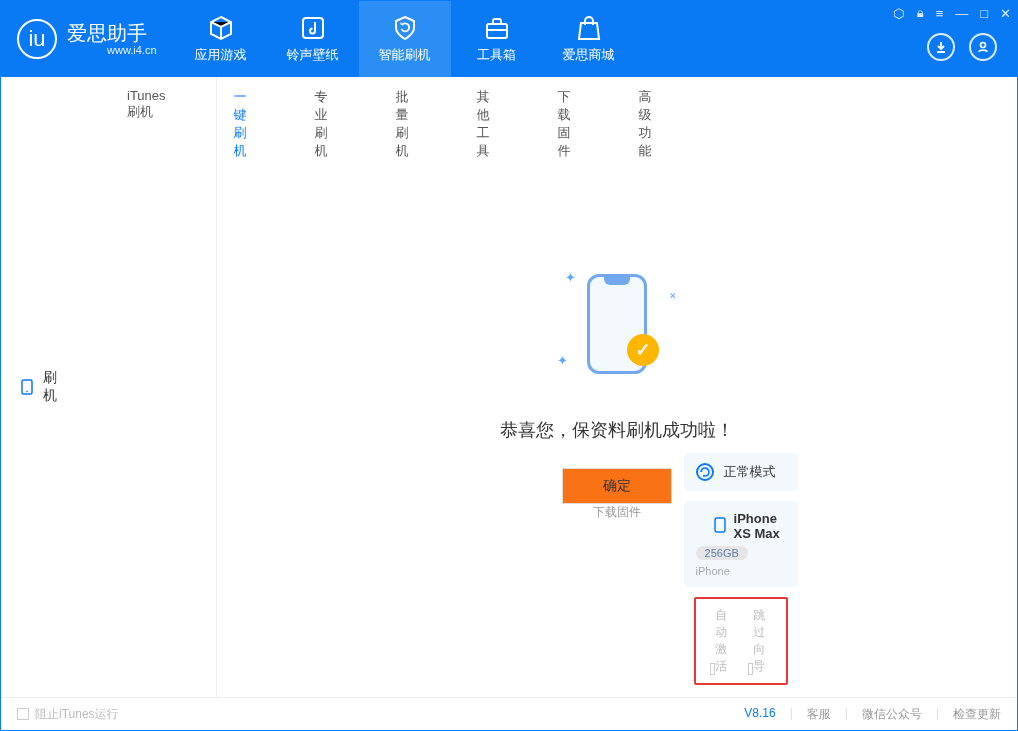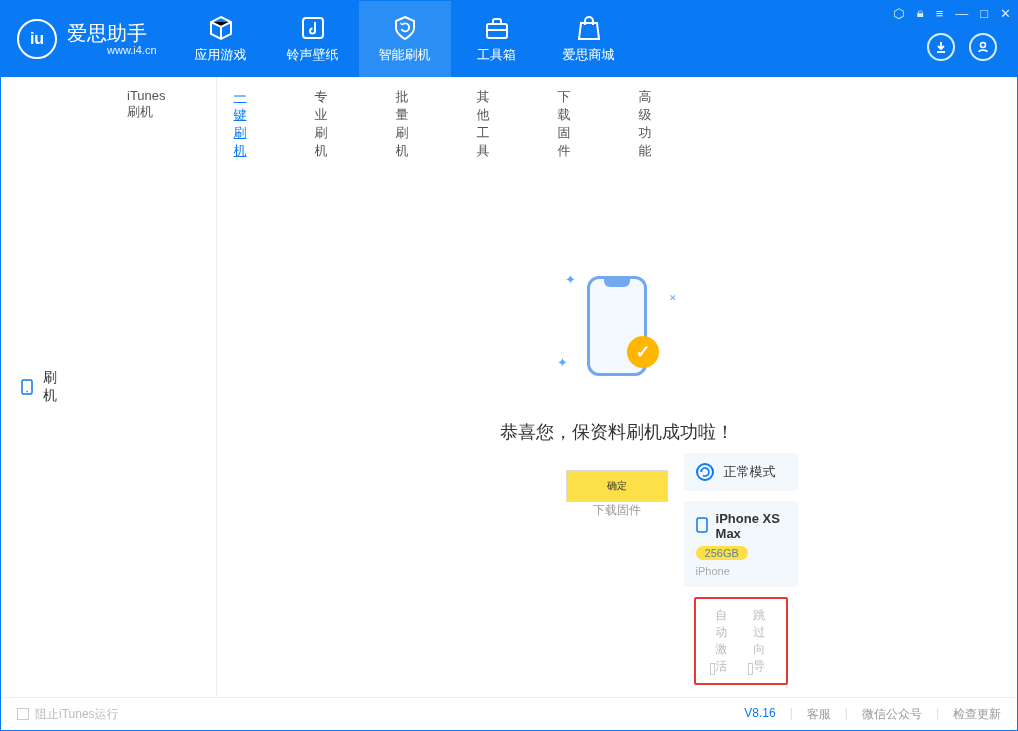--- a/index.html
+++ b/index.html
@@ -1,62 +1,62 @@
 <!DOCTYPE html>
 <html><head>
 <meta charset="utf-8">
 <style>
 * { margin: 0; padding: 0; box-sizing: border-box; font-family: "Microsoft YaHei", sans-serif; }
 body { background: #fff; width: 1018px; height: 731px; display: flex; flex-direction: column; border: 1px solid #0a7af4; }
 
 .header { background: #0a7af4; height: 76px; display: flex; align-items: stretch; color: #fff; position: relative; }
 .logo-area { display: flex; align-items: center; padding: 0 18px 0 16px; }
-.logo-circle { width: 40px; height: 40px; border: 2.5px solid #fff; border-radius: 50%; display: flex; align-items: center; justify-content: center; font-weight: bold; font-size: 16px; margin-right: 10px; }
+.logo-circle { width: 40px; height: 40px; border: 2.5px solid #fff; border-radius: 50%; display: flex; align-items: center; justify-content: center; font-weight: normal; font-size: 22px; margin-right: 10px; }
 .logo-text-main { font-size: 20px; font-weight: 500; line-height: 1.1; }
 .logo-text-sub { font-size: 11px; opacity: 0.9; margin-left: 40px; }
 
 .nav { display: flex; }
 .nav-item { width: 92px; display: flex; flex-direction: column; align-items: center; justify-content: center; cursor: pointer; font-size: 13px; }
 .nav-item.active { background: #2b8ef5; }
 .nav-icon { width: 26px; height: 26px; margin-bottom: 5px; display: flex; align-items: center; justify-content: center; }
 
 .win-controls { position: absolute; top: 4px; right: 6px; display: flex; gap: 12px; font-size: 13px; opacity: 0.85; align-items: center; }
 .win-controls span { cursor: pointer; }
 .header-actions { position: absolute; right: 20px; top: 32px; display: flex; gap: 14px; }
 .circ-btn { width: 28px; height: 28px; border: 2px solid rgba(255,255,255,0.85); border-radius: 50%; display: flex; align-items: center; justify-content: center; cursor: pointer; }
 
 .body { flex: 1; display: flex; overflow: hidden; }
 .sidebar { width: 216px; border-right: 1px solid #eee; display: flex; flex-direction: row; }
 .side-group-title { display: flex; align-items: center; padding: 10px 20px; font-size: 14px; color: #333; }
 .side-group-icon { width: 14px; height: 14px; margin-right: 10px; display: flex; align-items: center; justify-content: center; }
 .side-item { padding: 11px 20px 11px 48px; font-size: 13px; color: #555; cursor: pointer; }
-.side-item.active { color: #0a7af4; text-decoration: underline; }
+.side-item.active { color: #0a7af4; }
 
 .side-bottom { margin-top: auto; padding: 0 12px 6px; }
 .mode-card, .device-card { background: #f3f8fd; border-radius: 4px; padding: 10px 12px; margin-bottom: 10px; }
 .mode-row { display: flex; align-items: center; gap: 10px; font-size: 13px; color: #333; }
 .mode-ic { width: 18px; height: 18px; border-radius: 50%; border: 2px solid #0a7af4; display: flex; align-items: center; justify-content: center; }
-.dev-title { font-size: 13px; color: #333; font-weight: 600; display: flex; align-items: center; gap: 8px; }
-.dev-badge { display: inline-block; background: #fde047; color: #5e7fa8; border-radius: 10px; padding: 1px 9px; font-size: 11px; margin-top: 5px; }
+.dev-title { font-size: 13px; color: #333; font-weight: 600; display: flex; align-items: center; gap: 8px; margin-left: 18px; }
+.dev-badge { display: inline-block; background: #e5e5e5; color: #5e7fa8; border-radius: 10px; padding: 1px 9px; font-size: 11px; margin-top: 5px; }
 .dev-sub { font-size: 11px; color: #aaa; margin-top: 4px; }
 
 .bottom-checks { padding: 8px 14px; display: flex; gap: 14px; border: 2px solid #e53935; border-radius: 2px; margin: 0 10px 6px; }
 .chk { display: flex; align-items: flex-end; font-size: 12px; color: #bbb; cursor: pointer; }
 .chk-box { width: 12px; height: 12px; border: 1px solid #ccc; }
 
 .content { flex: 1; display: flex; flex-direction: column; align-items: center; justify-content: center; }
 .phone-illus { position: relative; width: 140px; height: 140px; display: flex; align-items: center; justify-content: center; margin-bottom: 24px; }
 .phone-shape { width: 60px; height: 100px; border: 3px solid #73a8ee; border-radius: 12px; position: relative; background: #f4f9fe; }
 .phone-notch { position: absolute; top: 0; left: 50%; transform: translateX(-50%); width: 26px; height: 8px; background: #73a8ee; border-radius: 0 0 6px 6px; }
 .check-badge { position: absolute; right: 28px; bottom: 28px; width: 32px; height: 32px; background: #ffb600; border-radius: 50%; display: flex; align-items: center; justify-content: center; color: #fff; font-size: 18px; font-weight: bold; }
 .sparkle { position: absolute; color: #5fa9fa; font-size: 13px; }
 .s1 { top: 16px; left: 18px; } .s2 { top: 34px; right: 10px; transform: rotate(45deg); } .s3 { bottom: 26px; left: 10px; }
 
 .success-title { font-size: 18px; color: #333; margin-bottom: 26px; }
-.ok-btn { border: 1px solid #ddd; background: #fde047; padding: 8px 40px; font-size: 10px; color: #333; cursor: pointer; }
+.ok-btn { border: 1px solid #ddd; background: #f97316; padding: 8px 40px; font-size: 14px; color: #333; cursor: pointer; }
 .log-link { font-size: 12px; color: #999; cursor: pointer; }
 
 .status-bar { height: 30px; border-top: 1px solid #eee; display: flex; align-items: center; padding: 16px 16px; font-size: 12px; color: #999; }
 .sb-left { display: flex; align-items: center; gap: 6px; }
 .sb-right { margin-left: auto; display: flex; align-items: flex-start; gap: 14px; }
 .sb-div { color: #ddd; }
 .sb-link { cursor: pointer; }
 </style>
 </head>
 <body>

